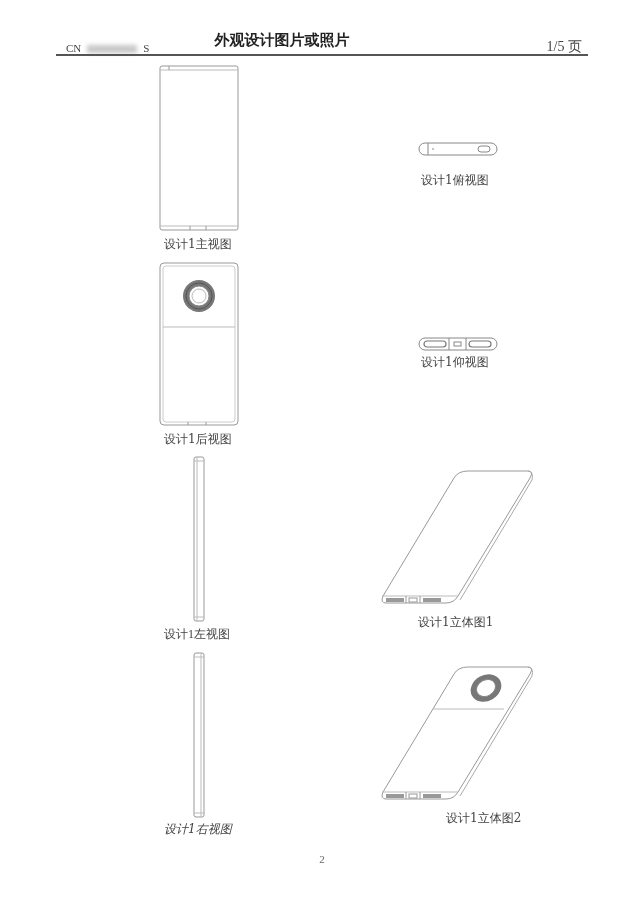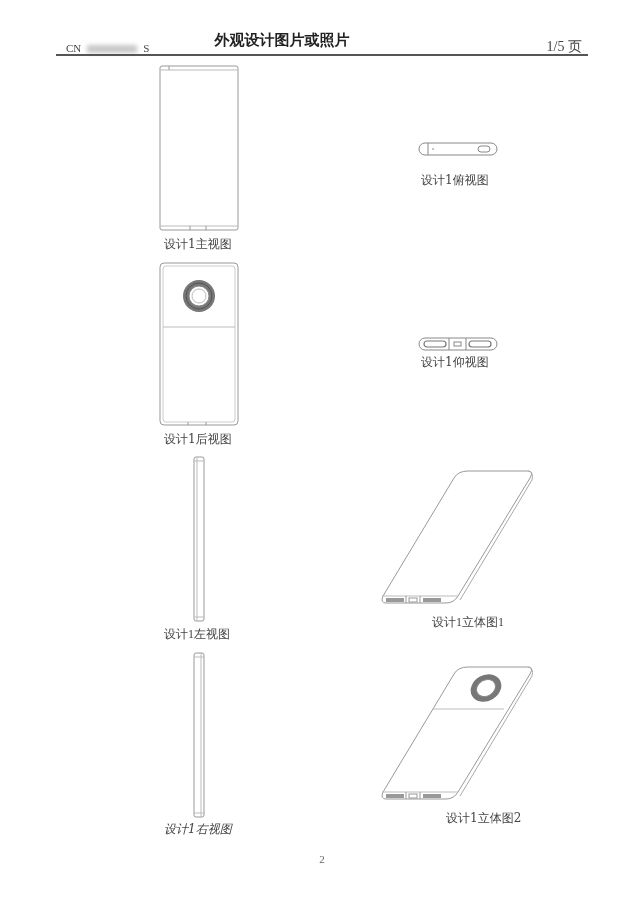--- a/index.html
+++ b/index.html
@@ -87,21 +87,21 @@
     <path d="M108 3 L150 3 Q156 3 152 10 L80 128 Q76 135 68 135 L8 135 Q2 135 5 128 L76 10 Q80 3 90 3 Z" fill="#fff" stroke="#999" stroke-width="1"></path>
     <path d="M150 3 Q156 4 154 12 L82 132" fill="none" stroke="#aaa"></path>
     <line x1="4" y1="128" x2="80" y2="128" stroke="#bbb"></line>
     <rect x="8" y="130" width="18" height="4" fill="#999"></rect>
     <rect x="45" y="130" width="18" height="4" fill="#999"></rect>
     <rect x="31" y="130" width="8" height="4" fill="none" stroke="#999"></rect>
     <line x1="28" y1="128" x2="28" y2="135" stroke="#999"></line>
     <line x1="42" y1="128" x2="42" y2="135" stroke="#999"></line>
   </svg>
 </div>
-<div class="caption" style="left:432px;top:614px;font-family:Liberation Serif, serif;">设计1立体图1</div>
+<div class="caption" style="left:418px;top:614px;">设计1立体图1</div>
 
 <div class="fig" style="left:193px;top:652px;">
   <svg width="12" height="166" viewBox="0 0 12 166">
     <rect x="1" y="1" width="10" height="164" rx="2" fill="#fff" stroke="#999"></rect>
     <line x1="8" y1="1" x2="8" y2="165" stroke="#bbb"></line>
     <line x1="1" y1="5" x2="11" y2="5" stroke="#bbb"></line>
     <line x1="1" y1="161" x2="11" y2="161" stroke="#bbb"></line>
   </svg>
 </div>
 <div class="caption" style="left:164px;top:821px;font-style:italic;">设计1右视图</div>

